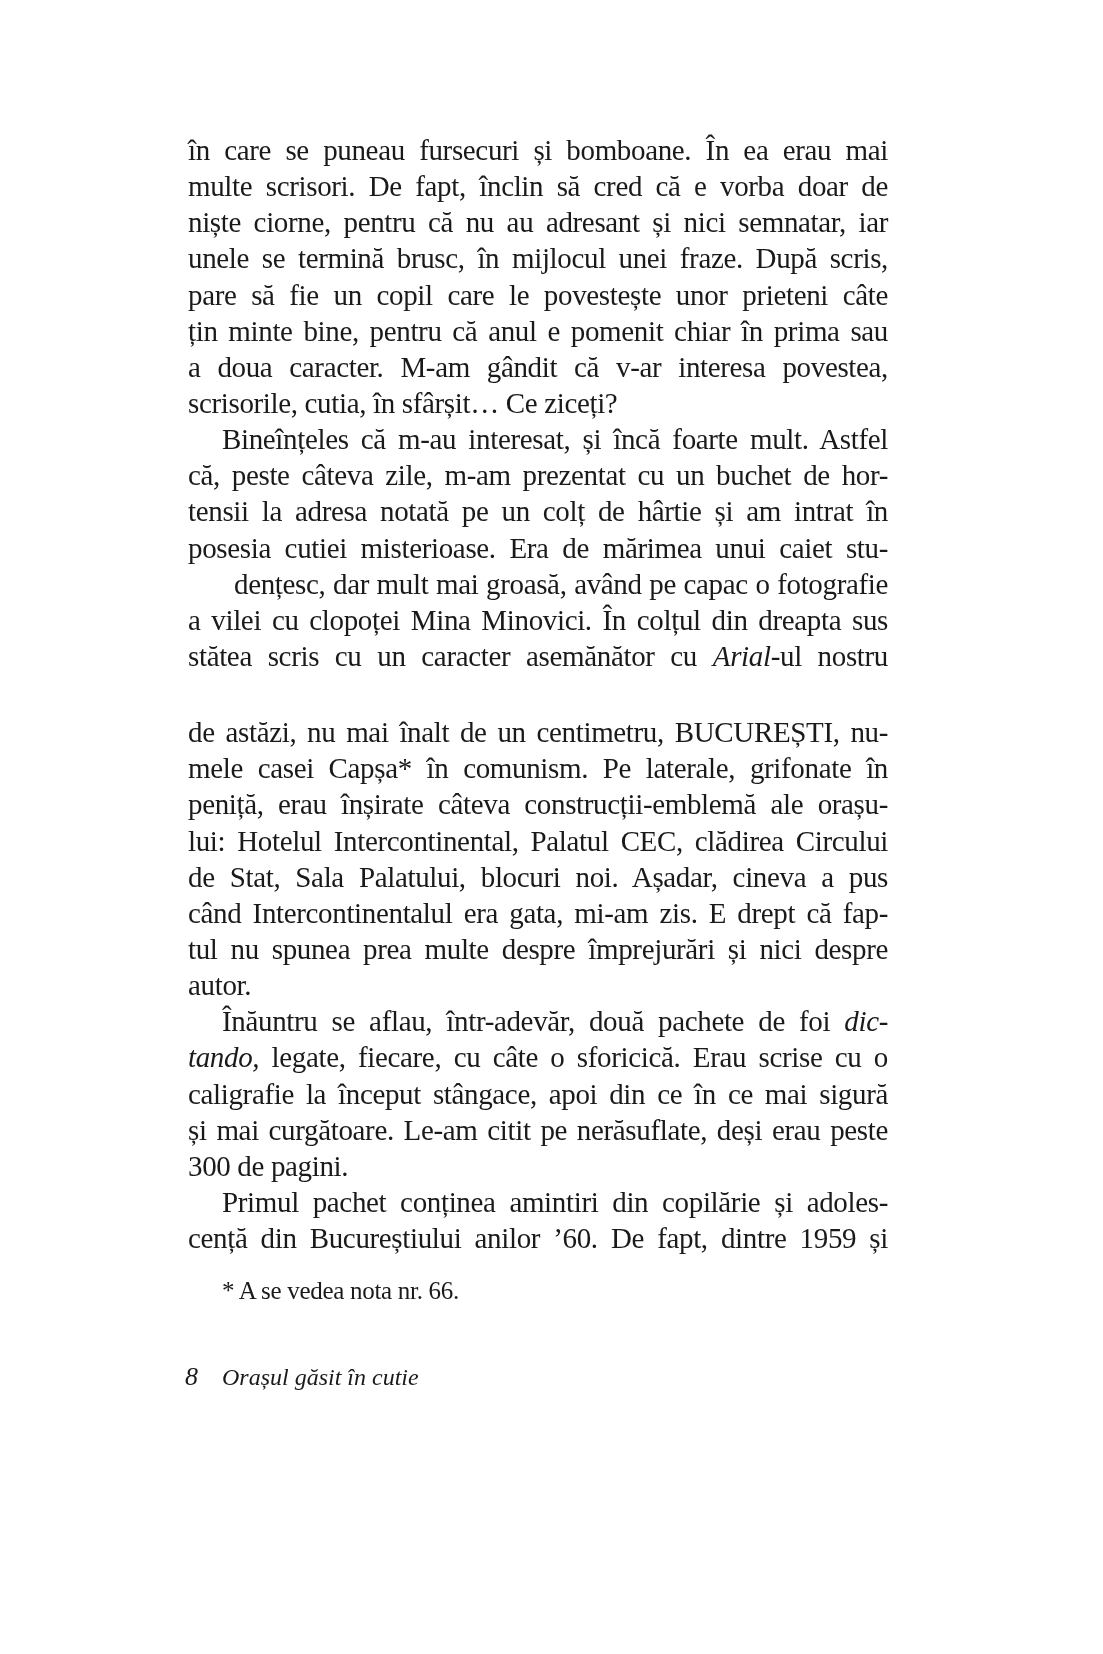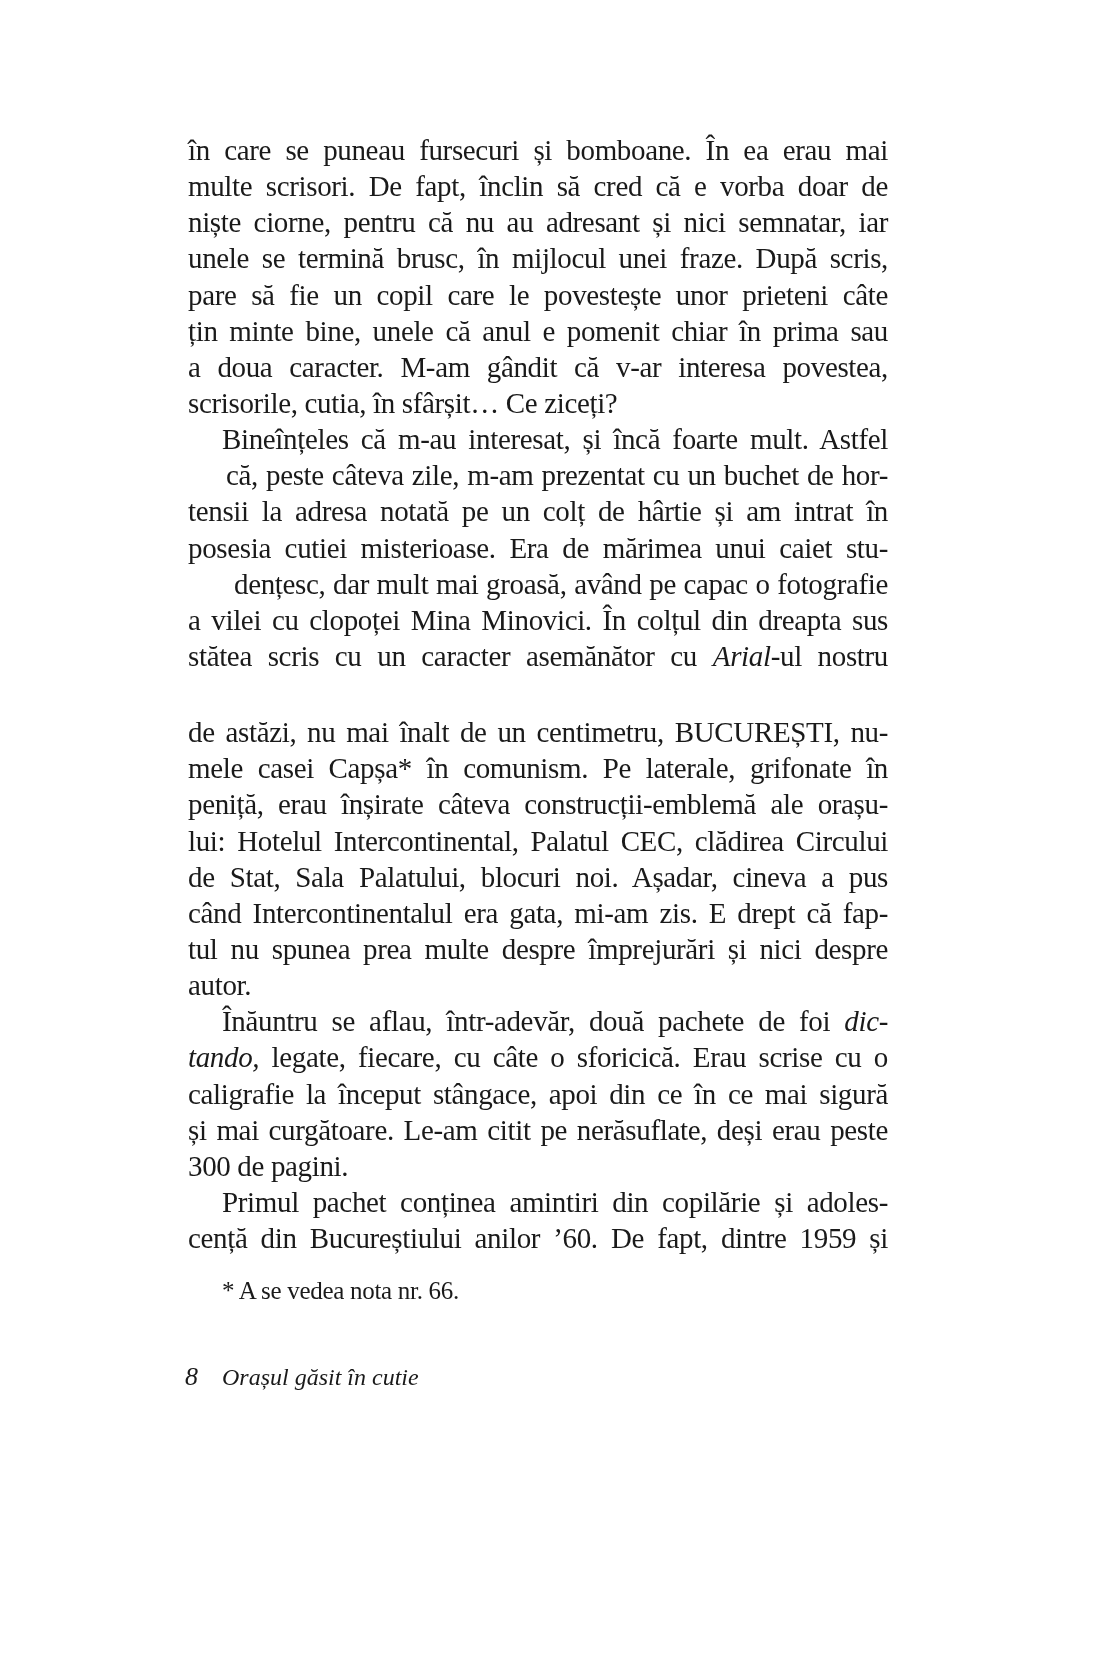--- a/index.html
+++ b/index.html
@@ -73,27 +73,27 @@
 <body>
 
 <div class="page">
   <div class="body-text" id="body-text">
       <div>
         <div class="line" style="white-space: normal;"><span>în care se puneau fursecuri și bomboane. În ea erau mai</span></div>
         <div class="line" style="white-space: normal;"><span>multe scrisori. De fapt, înclin să cred că e vorba doar de</span></div>
         <div class="line" style="white-space: normal;"><span>niște ciorne, pentru că nu au adresant și nici semnatar, iar</span></div>
         <div class="line" style="white-space: normal;"><span>unele se termină brusc, în mijlocul unei fraze. După scris,</span></div>
         <div class="line" style="white-space: normal;"><span>pare să fie un copil care le povestește unor prieteni câte</span></div>
-        <div class="line" style="white-space: normal;"><span>țin minte bine, unele că anul e pomenit chiar în prima sau</span></div>
+        <div class="line" style="white-space: normal;"><span>țin minte bine, pentru că anul e pomenit chiar în prima sau</span></div>
         <div class="line" style="white-space: normal;"><span>a doua caracter. M-am gândit că v-ar interesa povestea,</span></div>
         <div class="line last" style="white-space: normal;"><span>scrisorile, cutia, în sfârșit… Ce ziceți?</span></div>
       </div>
       <div>
         <div class="line indent" style="white-space: normal;"><span>Bineînțeles că m-au interesat, și încă foarte mult. Astfel</span></div>
-        <div class="line" style="white-space: normal; margin-left: 38px;"><span>că, peste câteva zile, m-am prezentat cu un buchet de hor-</span></div>
+        <div class="line" style="white-space: normal;"><span>că, peste câteva zile, m-am prezentat cu un buchet de hor-</span></div>
         <div class="line" style="white-space: normal;"><span>tensii la adresa notată pe un colț de hârtie și am intrat în</span></div>
         <div class="line" style="white-space: normal;"><span>posesia cutiei misterioase. Era de mărimea unui caiet stu-</span></div>
         <div class="line" style="white-space: normal; margin-left: 46px;"><span>dențesc, dar mult mai groasă, având pe capac o fotografie</span></div>
         <div class="line" style="white-space: normal;"><span>a vilei cu clopoței Mina Minovici. În colțul din dreapta sus</span></div>
         <div class="line" style="white-space: normal;"><span>stătea scris cu un caracter asemănător cu </span><em>Arial</em><span>-ul nostru</span></div>
         <div class="line" style="white-space: normal; margin-top: 40px;"><span>de astăzi, nu mai înalt de un centimetru, BUCUREȘTI, nu-</span></div>
         <div class="line" style="white-space: normal;"><span>mele casei Capșa* în comunism. Pe laterale, grifonate în</span></div>
         <div class="line" style="white-space: normal;"><span>peniță, erau înșirate câteva construcții-emblemă ale orașu-</span></div>
         <div class="line" style="white-space: normal;"><span>lui: Hotelul Intercontinental, Palatul CEC, clădirea Circului</span></div>
         <div class="line" style="white-space: normal;"><span>de Stat, Sala Palatului, blocuri noi. Așadar, cineva a pus</span></div>

